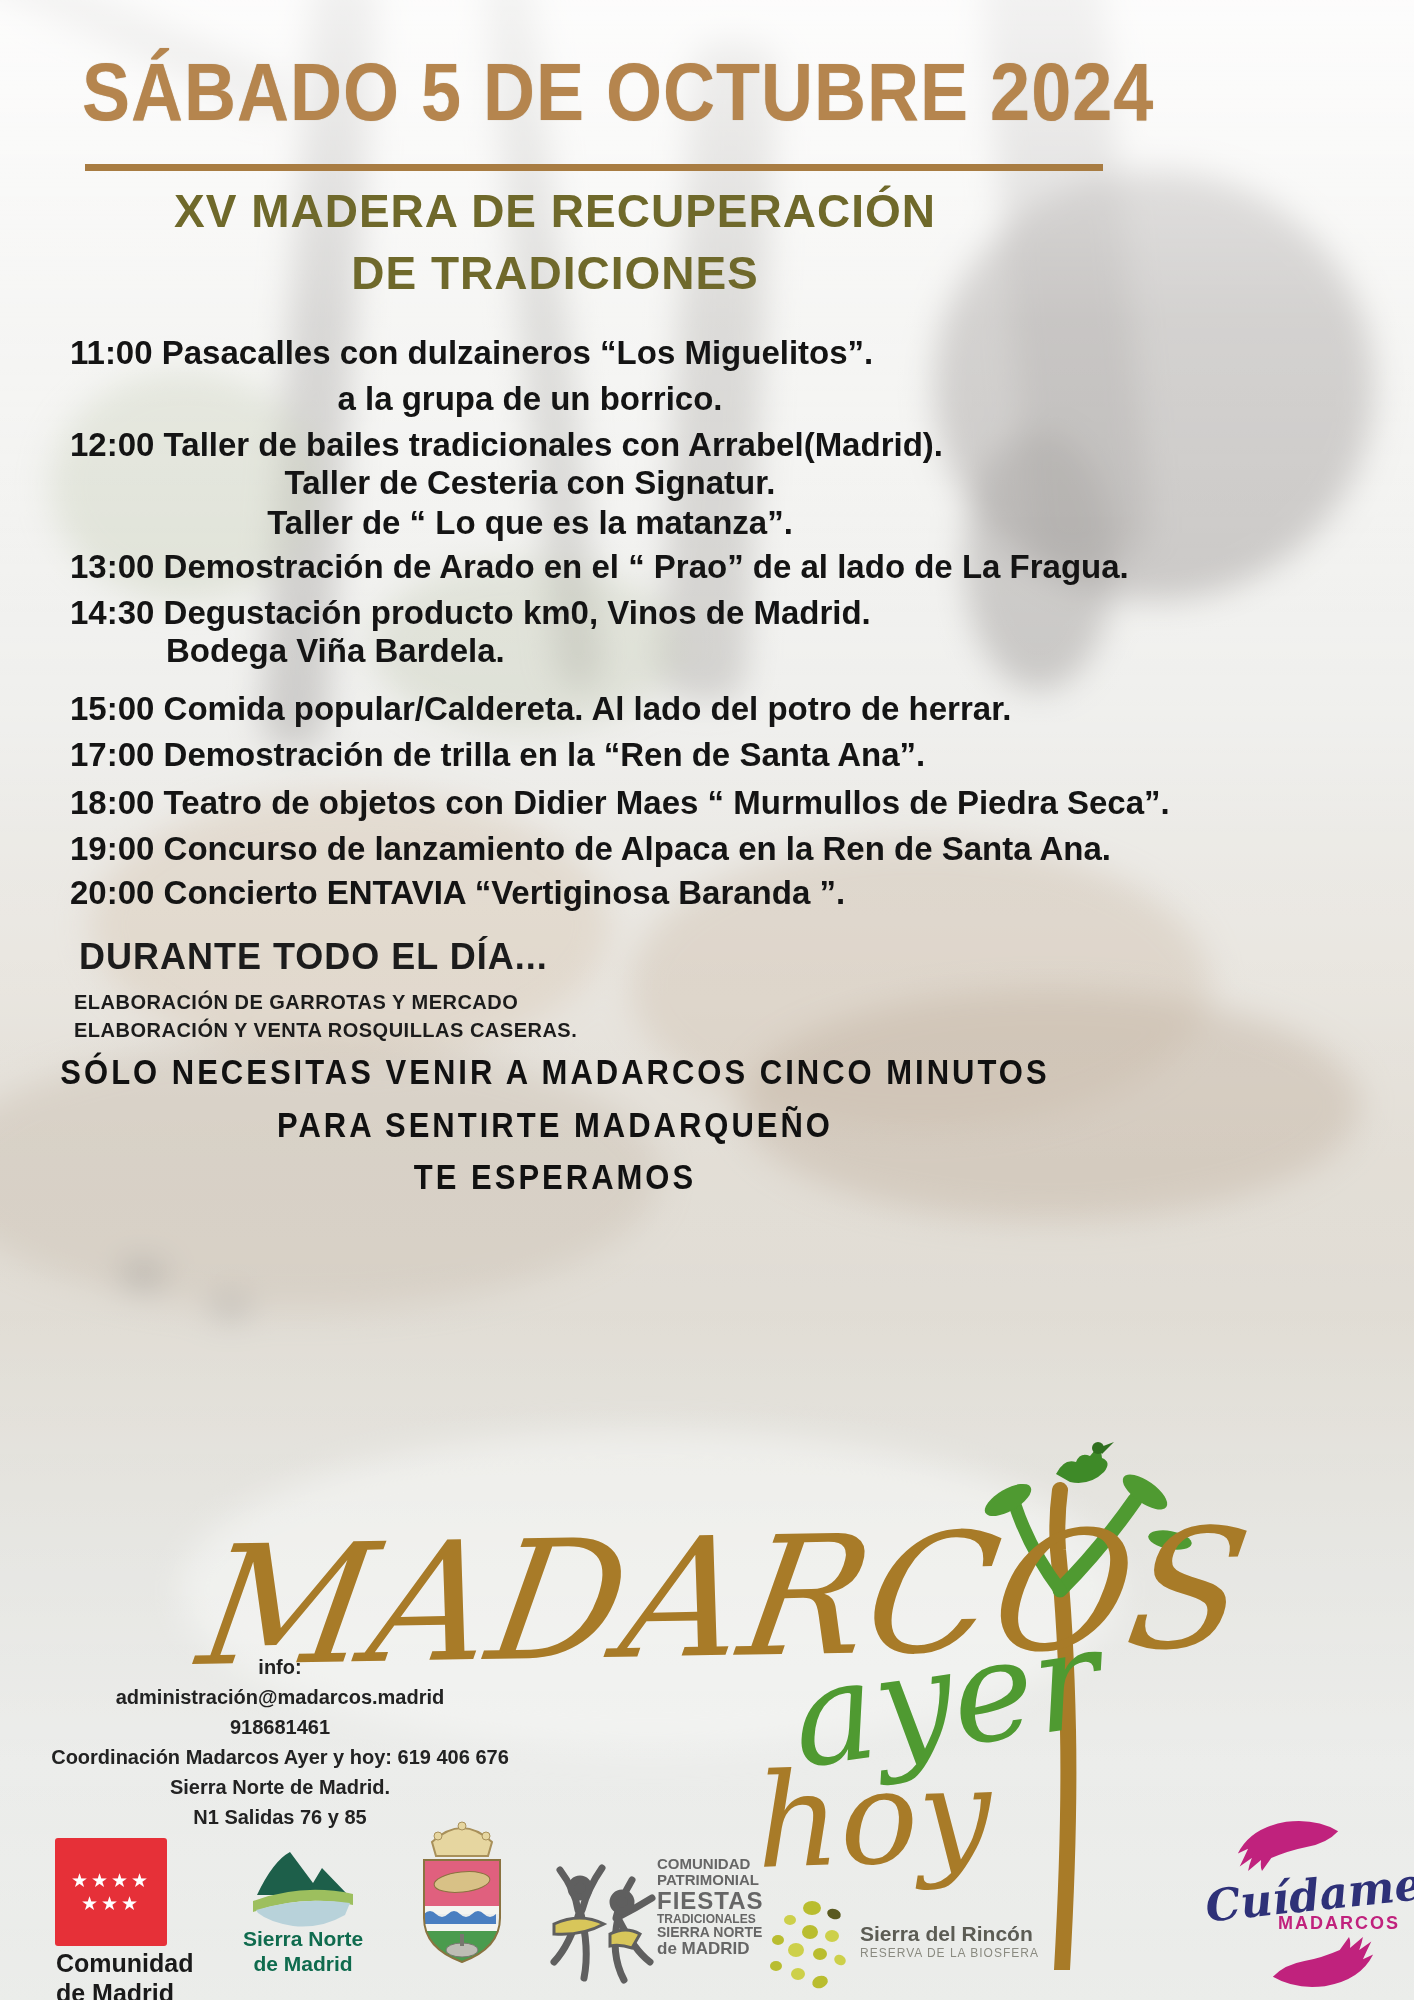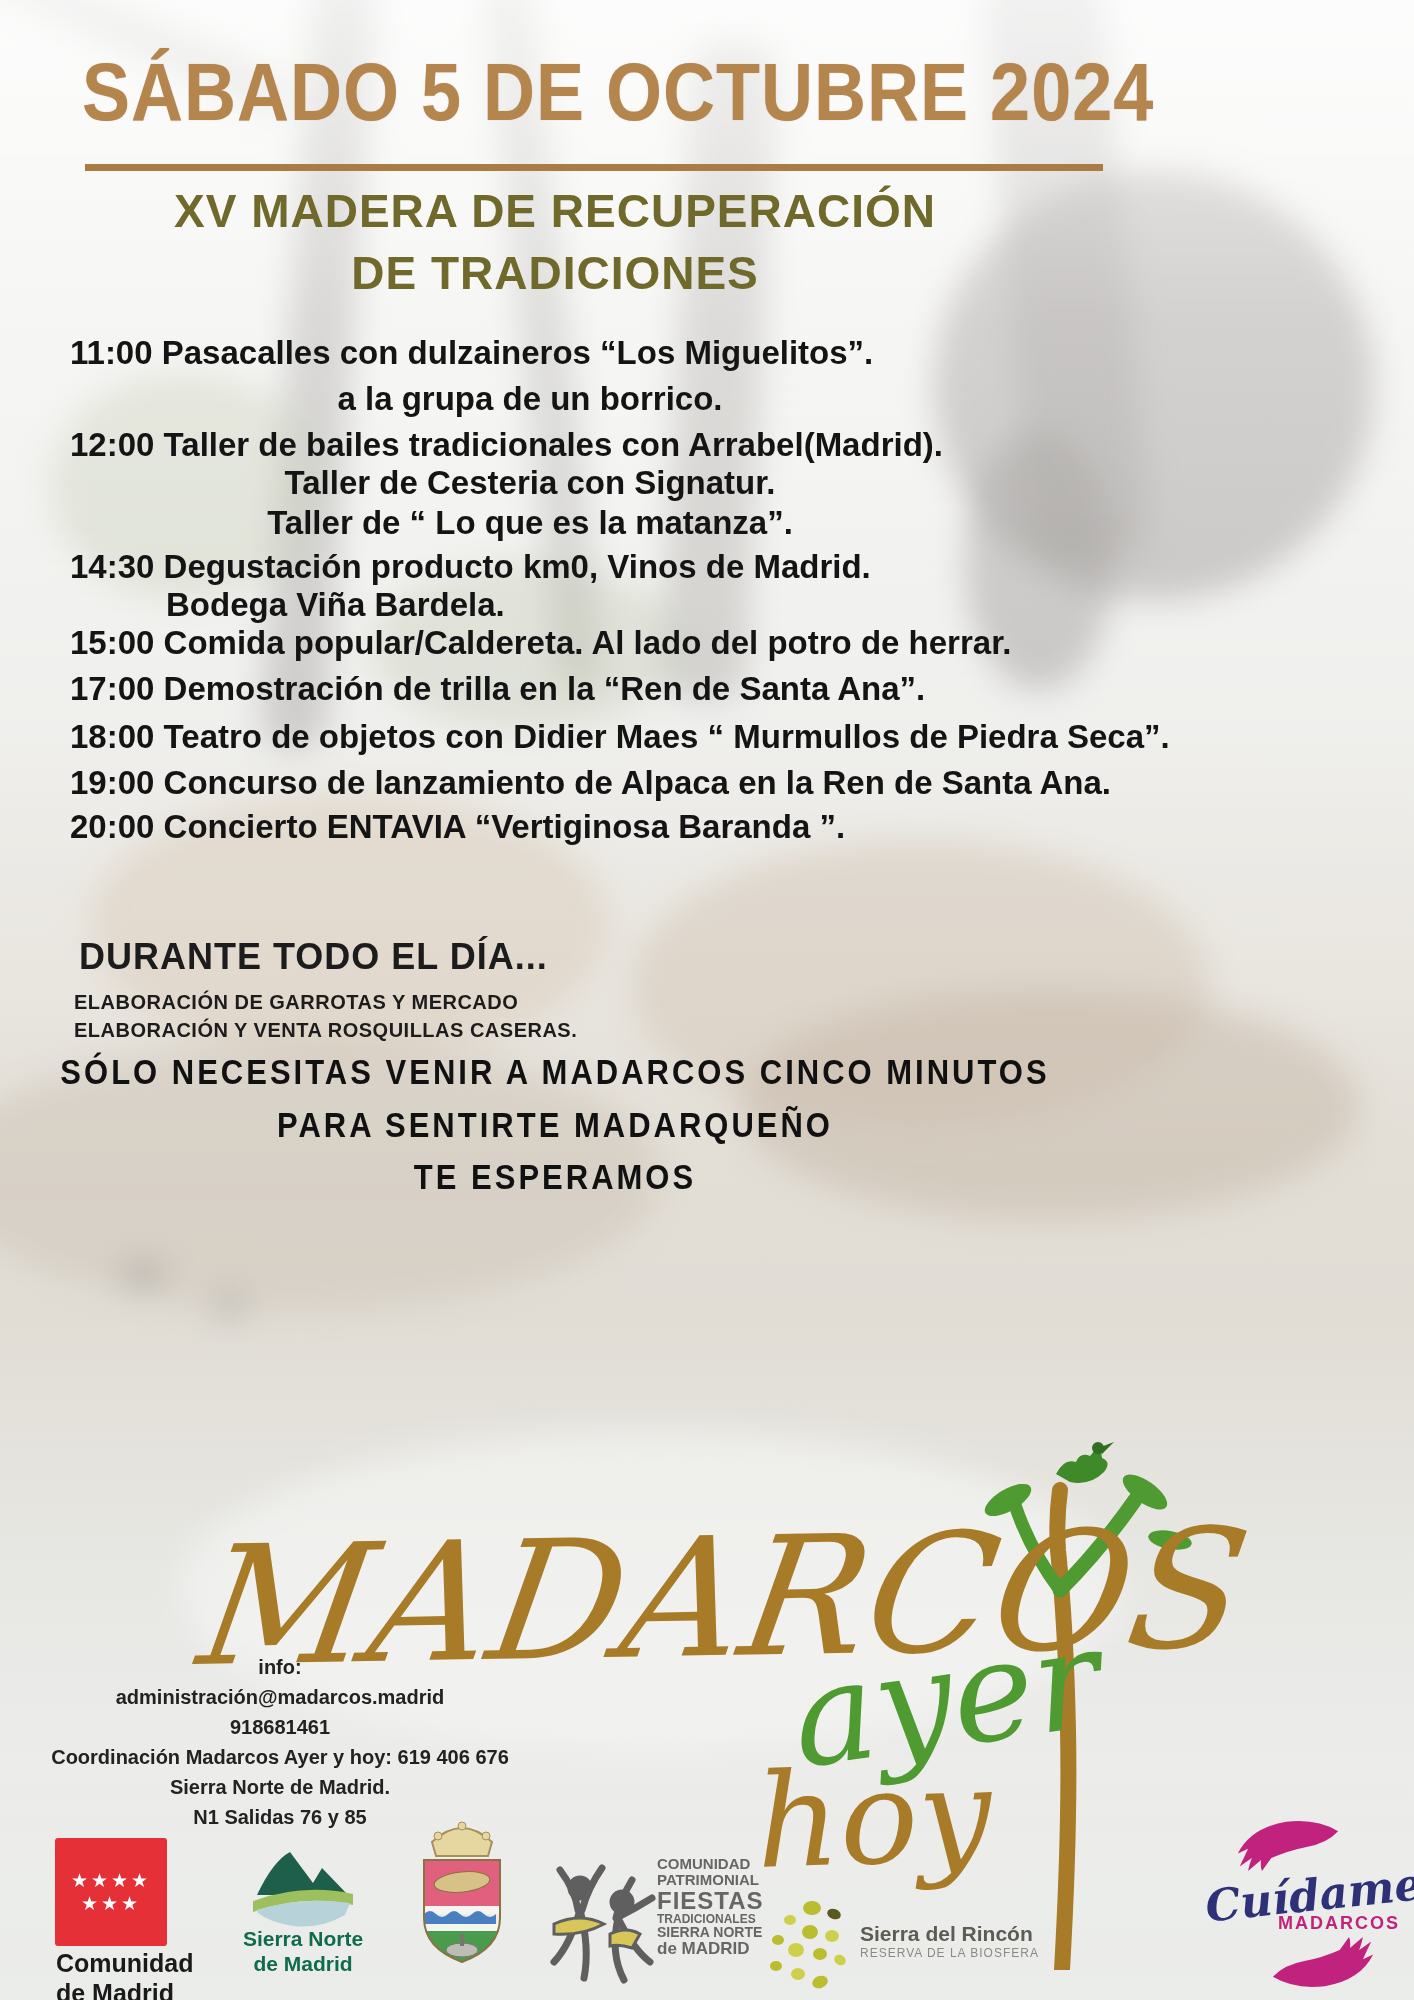--- a/index.html
+++ b/index.html
@@ -31,21 +31,21 @@
   .bg-veil{position:absolute;inset:0;background:linear-gradient(180deg,rgba(255,255,255,.82) 0%,rgba(255,255,255,.55) 16%,rgba(255,255,255,.42) 42%,rgba(255,255,255,.44) 62%,rgba(255,255,255,.5) 100%);}
   
   .abs{position:absolute;}
   .title{left:82px;top:46px;font-size:72px;font-weight:bold;letter-spacing:1px;color:#b5854e;transform:scaleY(1.12);transform-origin:left top;white-space:nowrap;text-shadow:0 0 1px rgba(120,85,40,.4);}
   .title-underline{left:85px;top:164px;width:1018px;height:7px;background:#a87c42;}
   .subtitle{left:0;top:180px;width:1110px;text-align:center;color:#6f692b;font-weight:bold;font-size:46px;line-height:62px;letter-spacing:1px;}
   .schedule{left:70px;top:334px;width:1310px;font-size:33px;font-weight:bold;line-height:38px;color:#141414;}
   .schedule .line{white-space:nowrap;}
   .ml0{margin-bottom:8px;}.ml1{margin-bottom:0;}.ml2{margin-bottom:8px;}
   .ml3{margin-bottom:0;}.ml4{margin-bottom:2px;}.ml5{margin-bottom:6px;}
-  .ml6{margin-bottom:8px;}.ml7{margin-bottom:0;}.ml8{margin-bottom:0;}
+  .ml6{margin-bottom:8px;}.ml7{margin-bottom:0;}.ml8{margin-bottom:20px;}
   .ml9{margin-bottom:8px;}.ml10{margin-bottom:10px;}.ml11{margin-bottom:8px;}
   .ml12{margin-bottom:6px;}
   .center-left{width:920px;text-align:center;}
   .indent{padding-left:96px;}
   .durante-heading{left:79px;top:936px;font-size:36px;font-weight:bold;letter-spacing:1px;}
   .durante-left{left:74px;top:988px;font-size:20px;font-weight:bold;letter-spacing:.5px;line-height:28px;}
   .durante-right{left:570px;top:948px;font-size:20px;font-weight:bold;letter-spacing:.5px;line-height:28px;}
   .closing{left:0;top:1046px;width:1110px;text-align:center;font-size:31px;font-weight:bold;letter-spacing:3px;line-height:47px;transform:scaleY(1.12);transform-origin:center top;color:#111;}
   
   .madarcos-wordmark{left:205px;top:1502px;font-family:"DejaVu Serif",serif;font-style:italic;font-size:165px;color:#a87b28;transform:skewX(-10deg) rotate(-1deg);letter-spacing:0;white-space:nowrap;}
@@ -108,20 +108,21 @@
     <div>XV MADERA DE RECUPERACIÓN</div>
     <div>DE TRADICIONES</div>
   </div>
 
   <div class="abs schedule">
     <div class="line ml0">11:00 Pasacalles con dulzaineros “Los Miguelitos”.</div>
     <div class="line ml2 center-left">a la grupa de un borrico.</div>
     <div class="line ml3">12:00 Taller de bailes tradicionales con Arrabel(Madrid).</div>
     <div class="line ml4 center-left">Taller de Cesteria con Signatur.</div>
     <div class="line ml5 center-left">Taller de  “ Lo que es la matanza”.</div>
+    <div class="line ml6">13:00 Demostración de Arado en el “ Prao” de al lado de La Fragua.</div>
     <div class="line ml7">14:30 Degustación producto km0, Vinos de Madrid.</div>
     <div class="line ml8 indent">Bodega Viña Bardela.</div>
     <div class="line ml9">15:00 Comida popular/Caldereta. Al lado del potro de herrar.</div>
     <div class="line ml10">17:00 Demostración de trilla en la “Ren de Santa Ana”.</div>
     <div class="line ml11">18:00 Teatro de objetos con Didier Maes “ Murmullos de Piedra Seca”.</div>
     <div class="line ml12">19:00 Concurso de lanzamiento de Alpaca en la Ren de Santa Ana.</div>
     <div class="line">20:00 Concierto ENTAVIA “Vertiginosa Baranda ”.</div>
   </div>
 
   <div class="abs durante-heading">DURANTE TODO EL DÍA...</div>

